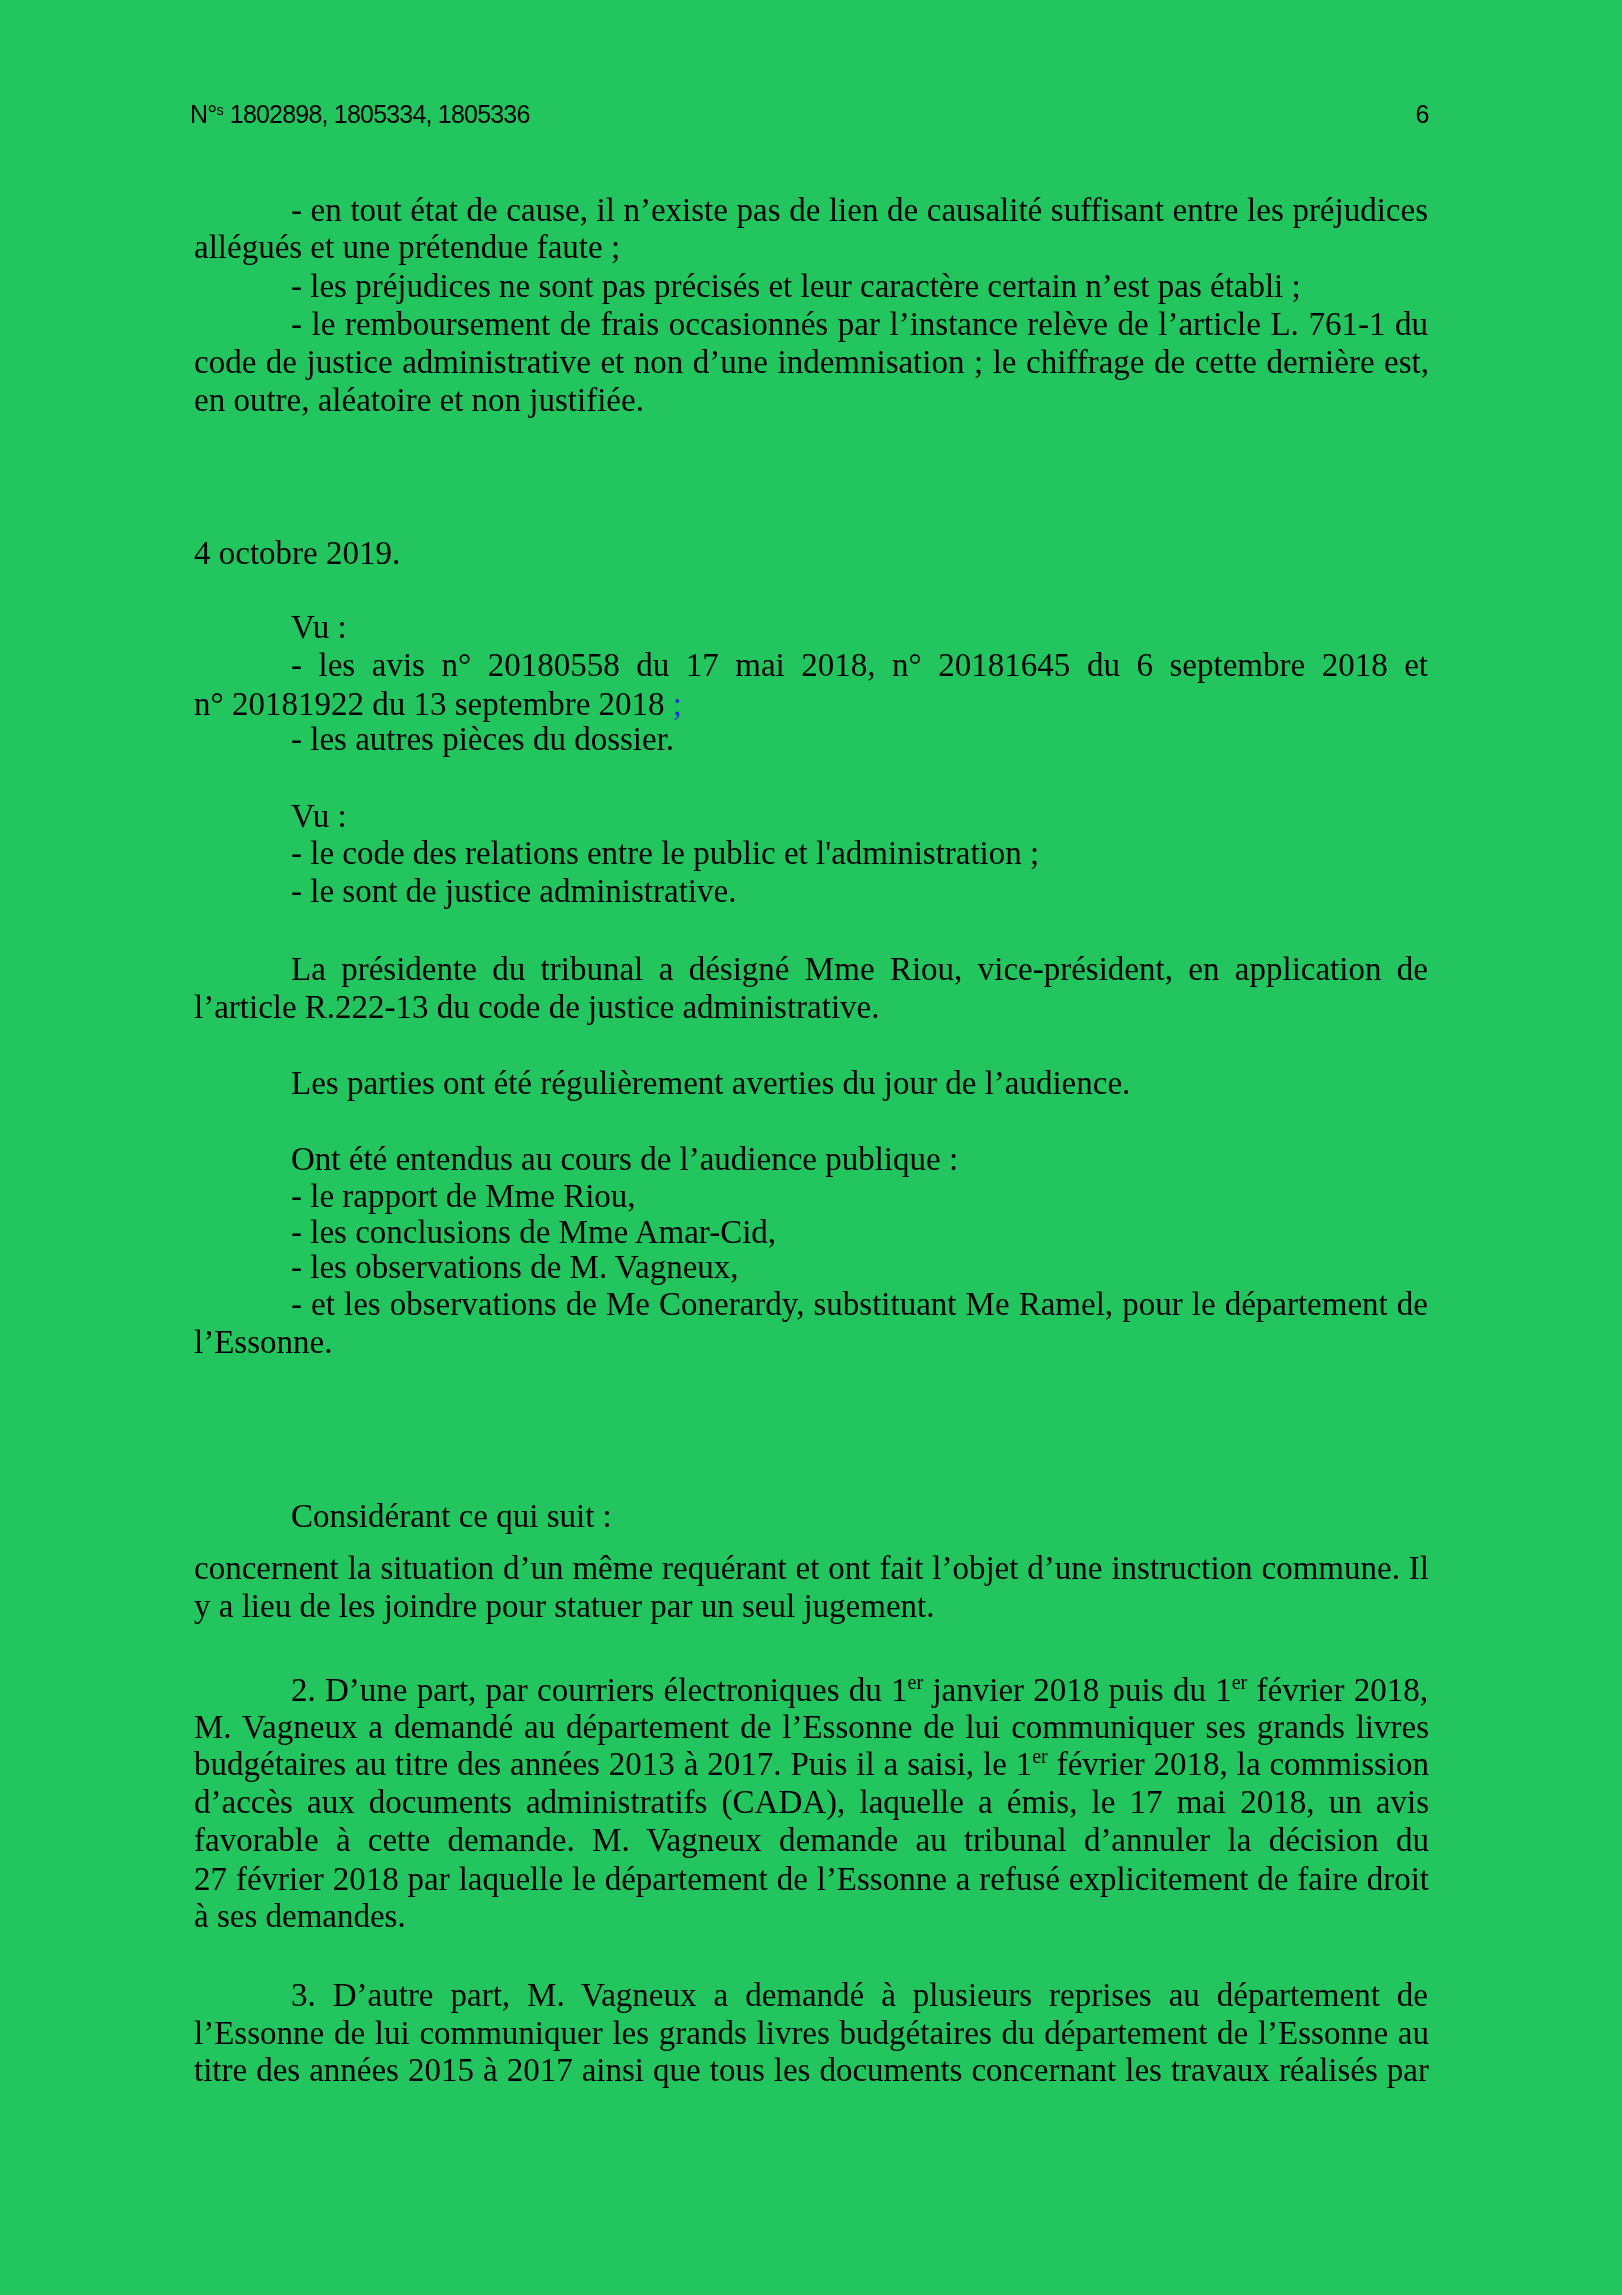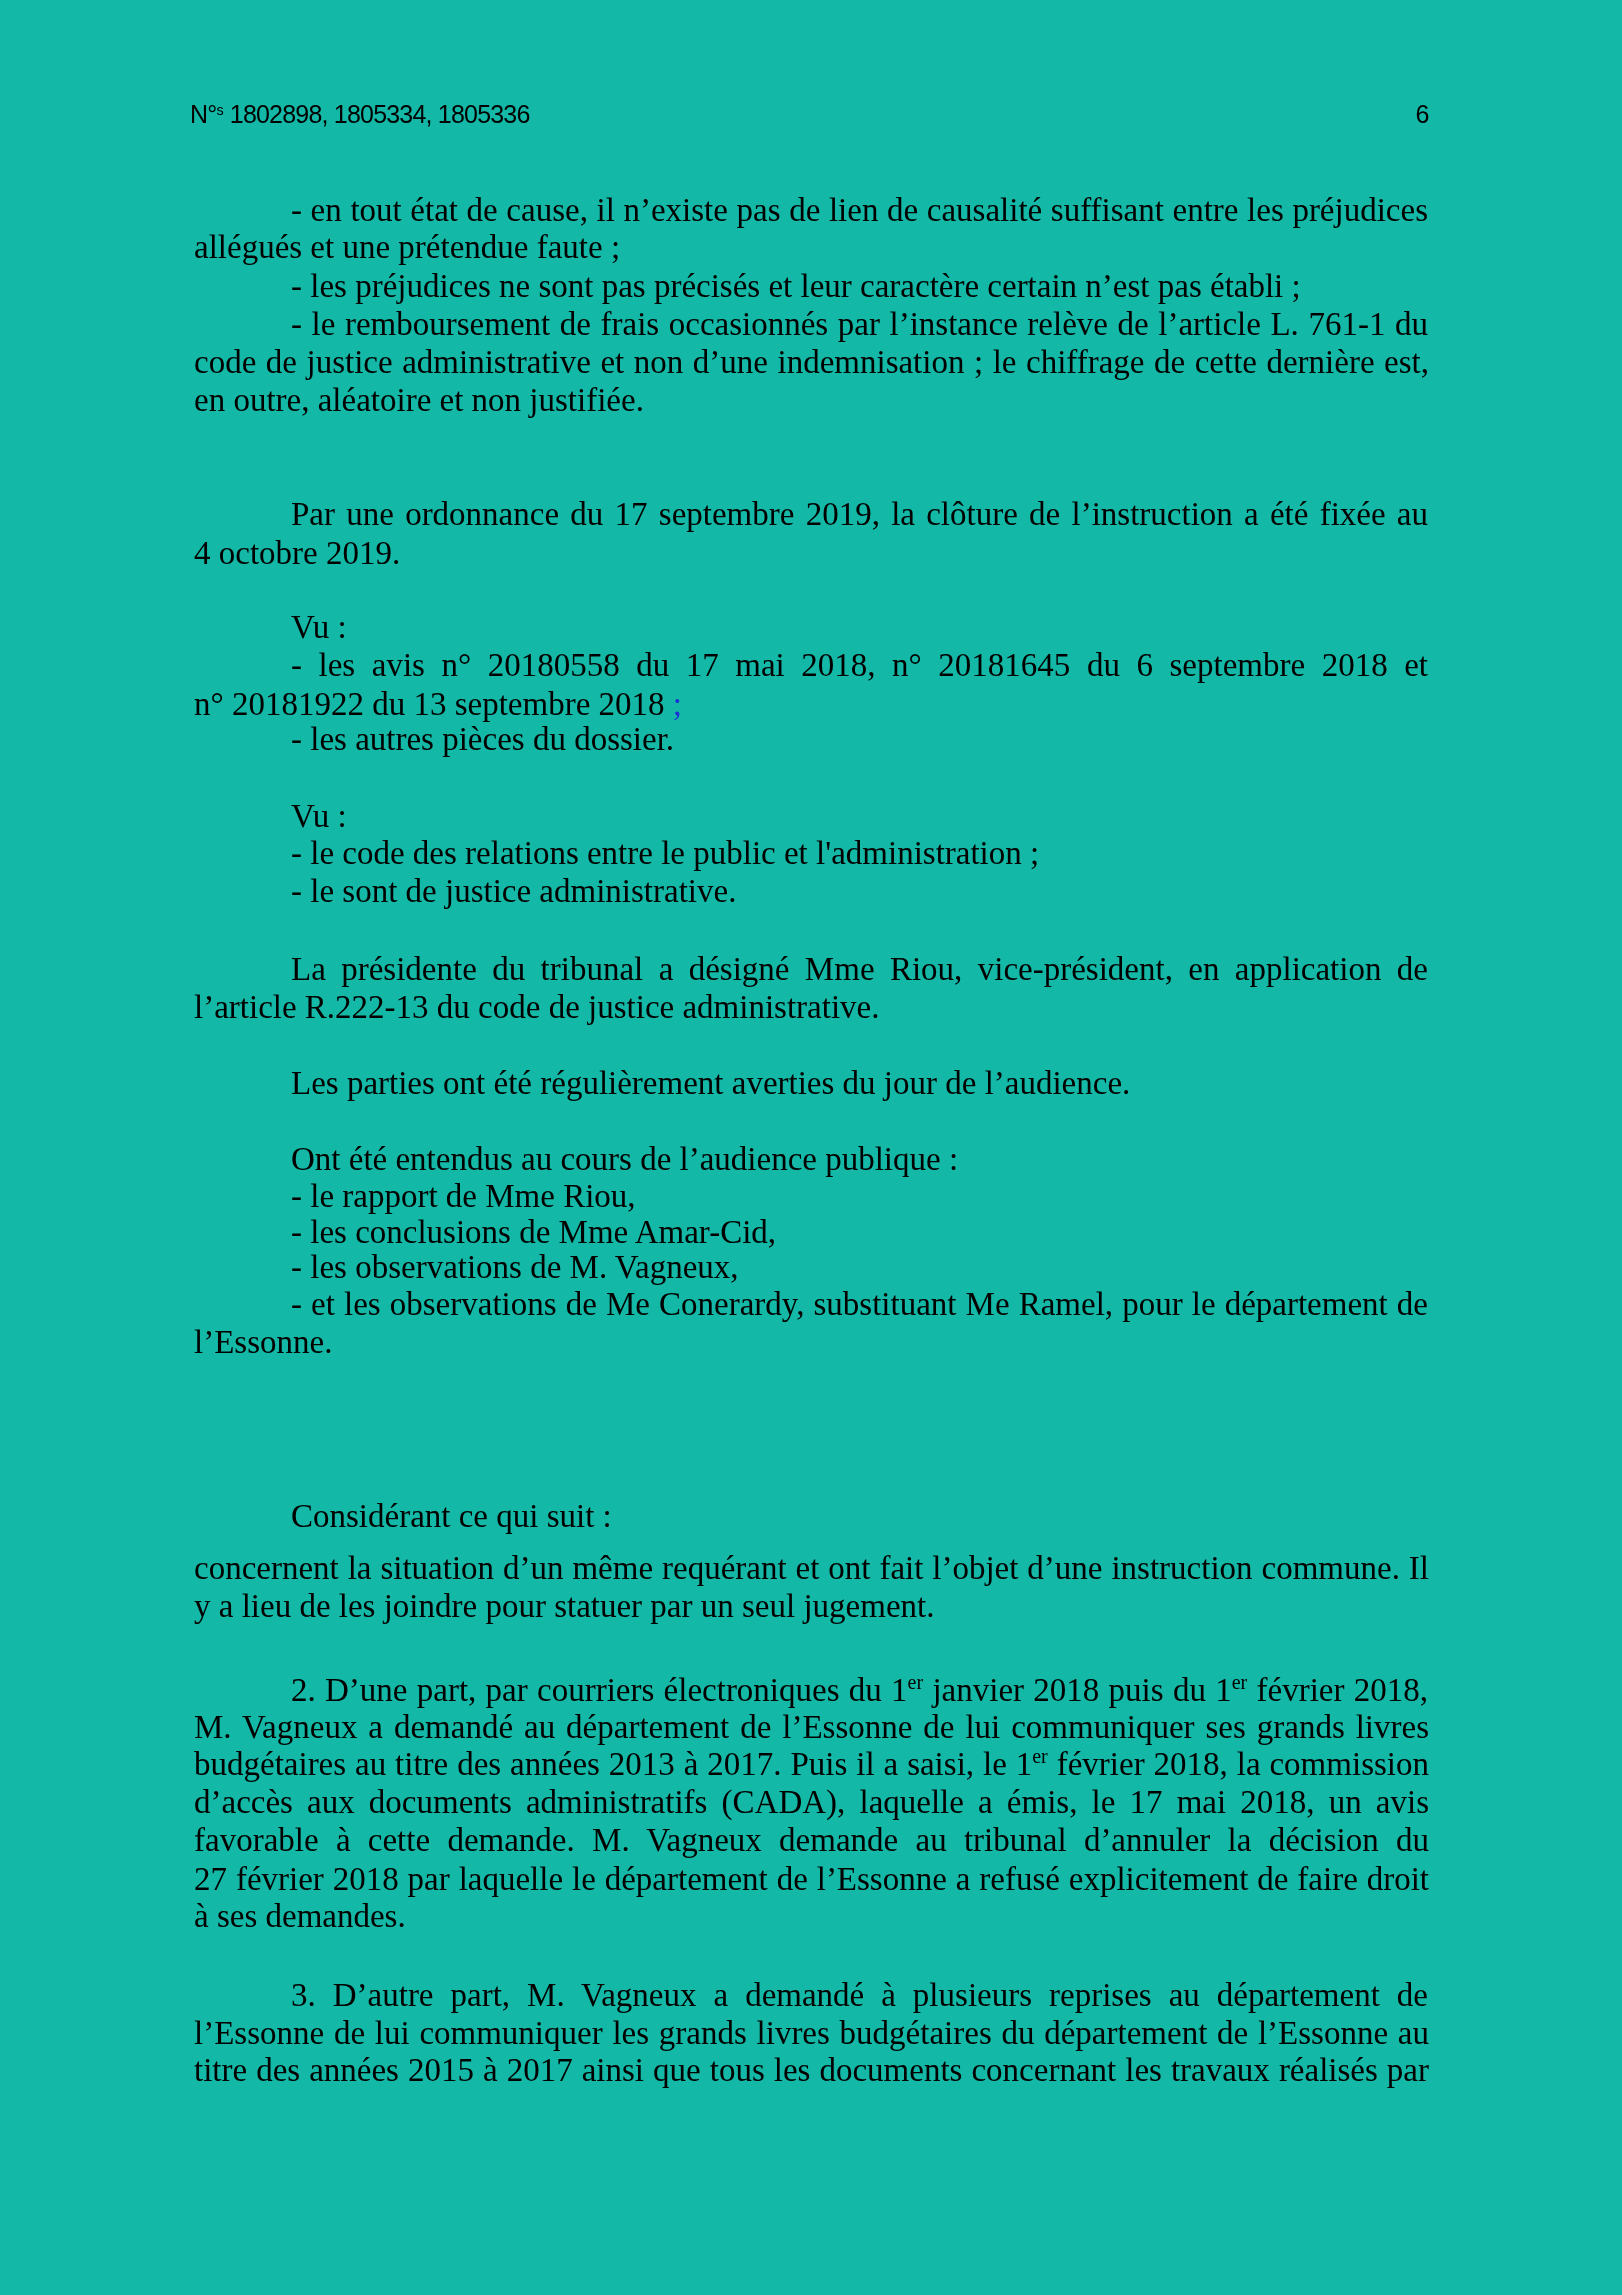--- a/index.html
+++ b/index.html
@@ -1,17 +1,17 @@
 <!DOCTYPE html>
 <html style="font-size:10.5px"><head>
 <meta charset="utf-8">
 <style>
   html, body { margin: 0; padding: 0; background: #ffffff; }
   body { width: 1623px; height: 2295px; position: relative; overflow: hidden; }
-  .page { position: absolute; left: 0; top: 0; width: 1623px; height: 2295px; background: #14b8a6; color: #000000; }
+  .page { position: absolute; left: 0; top: 0; width: 1623px; height: 2295px; background: #22c55e; color: #000000; }
   .hdr { position: absolute; top: 99px; font-family: "Liberation Sans", sans-serif; font-size: 25px; line-height: 31px; letter-spacing: -0.8px; color: #000; white-space: nowrap; }
   .hdr-left { left: 190px; }
   .hdr-right { left: 1413px; width: 15.7px; text-align: right; }
   .hdr sup { font-size: 14.4px; vertical-align: 8.5px; line-height: 0; letter-spacing: 0; }
   .ln { position: absolute; left: 194px; width: 1235px; font-family: "Liberation Serif", serif; font-size: 33px; line-height: 37px; height: 37px; white-space: nowrap; color: #000; }
   .ln.j { text-align: justify; text-align-last: justify; white-space: normal; }
   .ln.ind { padding-left: 97px; width: 1137px; }
   .ln sup { font-size: 20px; vertical-align: 12.4px; line-height: 0; }
   .blue { color: #1a2fd6; }
 </style>
@@ -23,21 +23,20 @@
   <div class="hdr hdr-left"><span>N°</span><sup>s</sup><span> 1802898, 1805334, 1805336</span></div>
   <div class="hdr hdr-right">6</div>
 
   <div class="ln j ind" style="top:192px">- en tout état de cause, il n’existe pas de lien de causalité suffisant entre les préjudices</div>
   <div class="ln" style="top:229px">allégués et une prétendue faute ;</div>
   <div class="ln ind" style="top:268px">- les préjudices ne sont pas précisés et leur caractère certain n’est pas établi ;</div>
   <div class="ln j ind" style="top:306px">- le remboursement de frais occasionnés par l’instance relève de l’article L. 761-1 du</div>
   <div class="ln j" style="top:344px">code de justice administrative et non d’une indemnisation ; le chiffrage de cette dernière est,</div>
   <div class="ln" style="top:382px">en outre, aléatoire et non justifiée.</div>
 
-  <div class="ln j ind" style="top:496px">Par une ordonnance du 17 septembre 2019, la clôture de l’instruction a été fixée au</div>
   <div class="ln" style="top:535px">4 octobre 2019.</div>
 
   <div class="ln ind" style="top:609px">Vu :</div>
   <div class="ln j ind" style="top:647px">- les avis n° 20180558 du 17 mai 2018, n° 20181645 du 6 septembre 2018 et</div>
   <div class="ln" style="top:686px"><span>n° 20181922 du 13 septembre 2018 </span><span class="blue">;</span></div>
   <div class="ln ind" style="top:721px">- les autres pièces du dossier.</div>
 
   <div class="ln ind" style="top:798px">Vu :</div>
   <div class="ln ind" style="top:835px">- le code des relations entre le public et l'administration ;</div>
   <div class="ln ind" style="top:873px">- le sont de justice administrative.</div>

